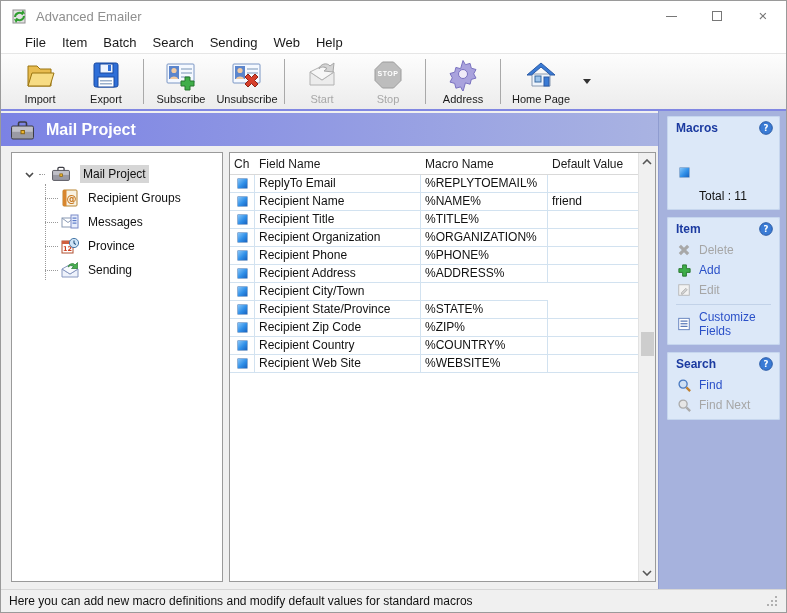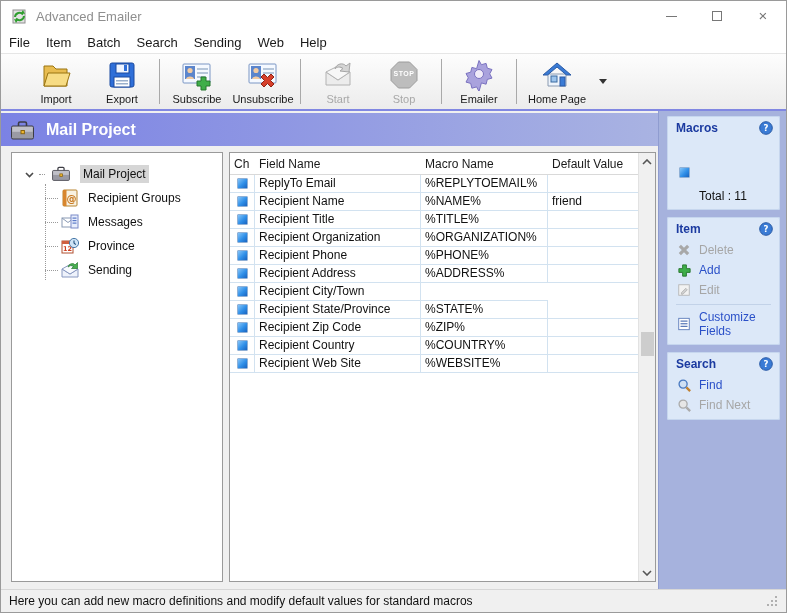--- a/index.html
+++ b/index.html
@@ -11,25 +11,25 @@
   }
   
   .titlebar{ height:30px; display:flex; align-items:center; background:#fff; }
   .titlebar .appicon{ margin:0 8px 0 10px; width:17px; height:17px; }
   .titlebar .apptitle{ color:#8f8f8f; font-size:13px; flex:1; }
   .winbtn{ width:46px; height:29px; display:flex; align-items:center; justify-content:center; color:#777; }
   .winbtn .min{ width:11px; border-bottom:1px solid #777; }
   .winbtn .max{ width:10px; height:10px; border:1px solid #777; }
   .winbtn .cls{ font-size:15px; line-height:10px; }
   
-  .menubar{ height:22px; display:flex; align-items:center; padding-left:0; background:#fff;text-align:center; }
+  .menubar{ height:22px; display:flex; align-items:center; padding-left:16px; background:#fff;text-align:center; }
   .menu-item{ padding:2px 8px; font-size:13px; color:#1a1a1a; }
   
   .toolbar{
-    height:56px; display:flex; align-items:stretch; padding:2px 22px;
+    height:56px; display:flex; align-items:stretch; padding:2px 6px;
     background:linear-gradient(#fdfdfd,#ececec);
     border-top:1px solid #e6e6e6;
   }
   .tbtn{ width:66px; display:flex; flex-direction:column; align-items:center; justify-content:center; gap:2px; }
   .tbtn .ticon{ width:32px; height:32px; position:relative; }
   .tbtn .tlabel{ font-size:11px; color:#1a1a1a; }
   .tbtn.disabled .tlabel{ color:#a8a8a8; }
   .tsep{ width:1px; background:#a9a9a9; margin:3px 4px; }
   .tdrop{ width:20px; display:flex; align-items:center; justify-content:center; }
   .caret-down{ width:0; height:0; border-left:4px solid transparent; border-right:4px solid transparent; border-top:5px solid #333; }
@@ -203,21 +203,21 @@
       <span class="tlabel">Stop</span>
     </div>
     <div class="tsep"></div>
     <div class="tbtn">
       <span class="ticon">
         <svg viewBox="0 0 32 32" width="32" height="32">
           <path d="M16 3l2.4 4.2 4.7-1.3 1.2 4.8 4.7 1.3-2.3 4.3 2.3 4.3-4.7 1.3-1.2 4.8-4.7-1.3L16 34l-2.4-4.6-4.7 1.3-1.2-4.8-4.7-1.3 2.3-4.3-2.3-4.3 4.7-1.3 1.2-4.8 4.7 1.3z" transform="translate(0,-1.5)" fill="#a9a2dd" stroke="#7a72c0"></path>
           <circle cx="16" cy="15" r="4.5" fill="#efeaf8" stroke="#7a72c0"></circle>
         </svg>
       </span>
-      <span class="tlabel">Emailer</span>
+      <span class="tlabel">Address</span>
     </div>
     <div class="tsep"></div>
     <div class="tbtn" style="width:72px">
       <span class="ticon">
         <svg viewBox="0 0 32 32" width="32" height="32">
           <path d="M7 15h18v12H7z" fill="#eef4fc" stroke="#8a9ab0"></path>
           <path d="M16 4L2 16h4.5L16 8l9.5 8H30z" fill="#3a7bd5" stroke="#2a5aa5"></path>
           <rect x="10" y="17" width="6" height="6" fill="#9cc4ec" stroke="#3a6aa0"></rect>
           <rect x="19" y="18" width="5" height="9" fill="#3a7bd5" stroke="#2a5aa5"></rect>
         </svg>

